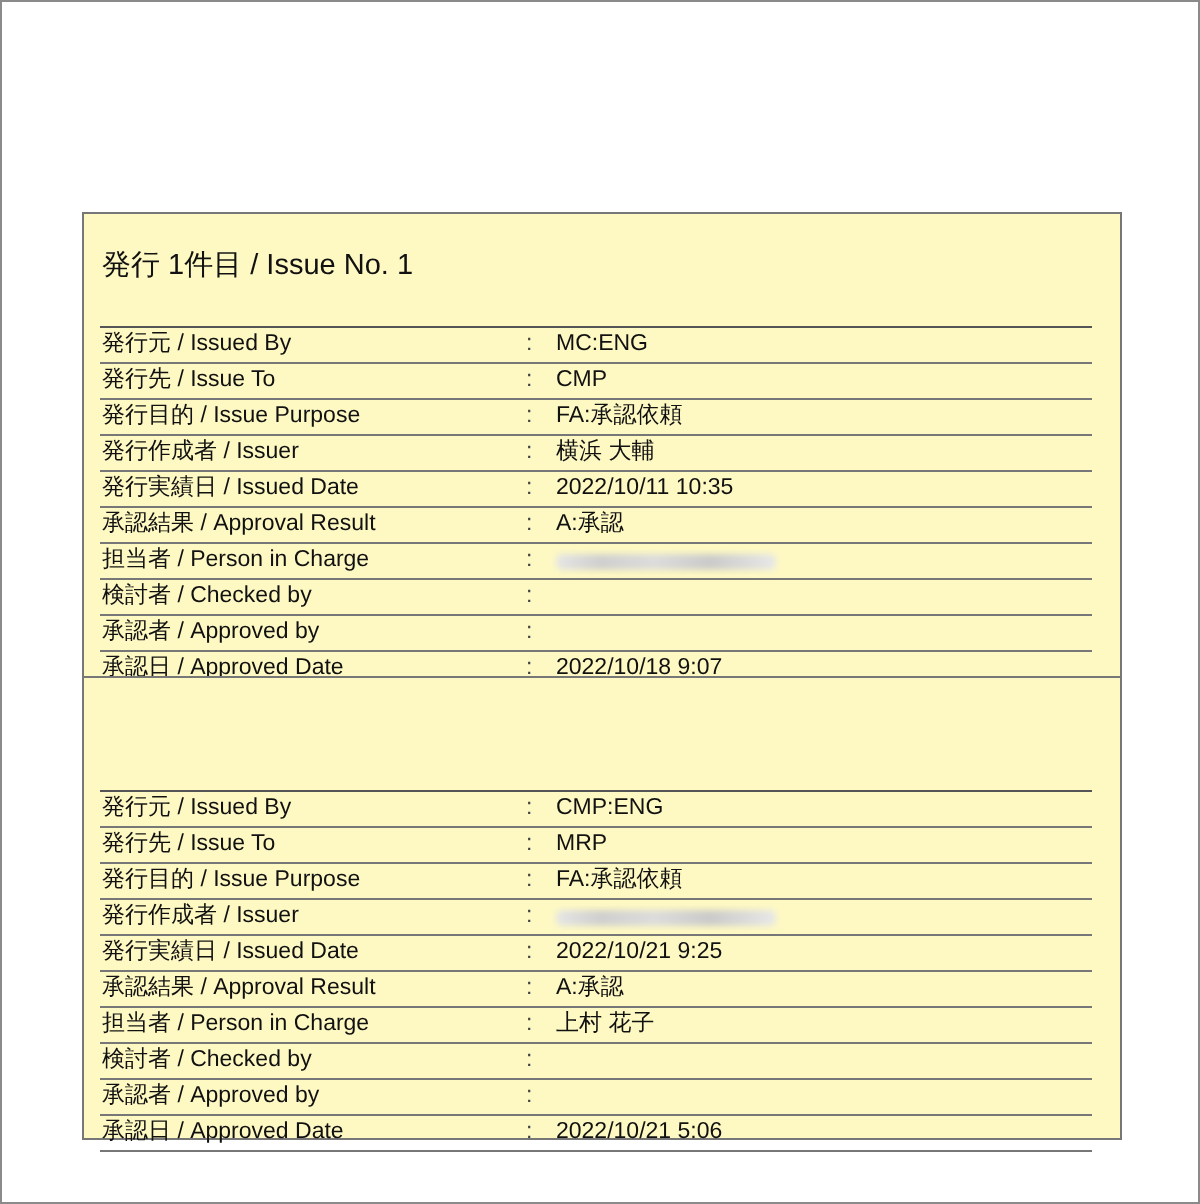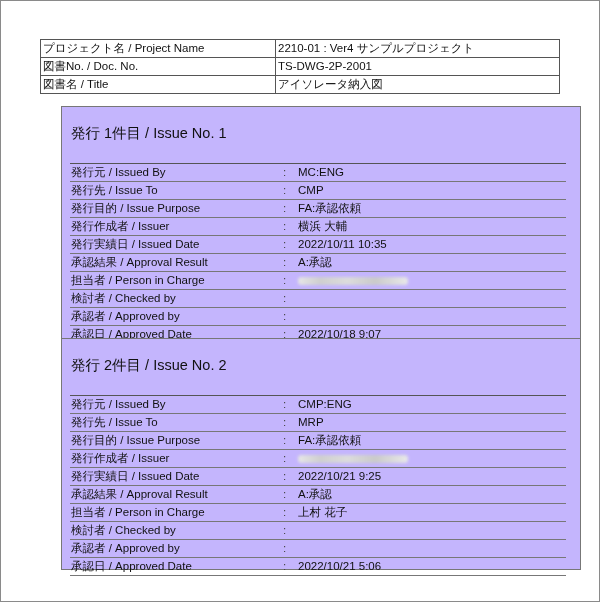--- a/index.html
+++ b/index.html
@@ -16,21 +16,21 @@
     position: absolute; left: 39px; top: 38px; width: 520px;
     border-collapse: collapse; font-size: 11.5px;
   }
   table.header td {
     border: 1px solid #555; height: 17px; padding: 0 2px; line-height: 17px;
     white-space: nowrap;
   }
   table.header td.lbl { width: 230px; }
   .issue {
     position: absolute; left: 40px; width: 518px;
-    border: 1px solid #777; background: #c4b5fd; margin-left: 20px;
+    border: 1px solid #777; background: #fef9c3;
   }
   .issue.one { top: 105px; height: 231px; }
   .issue.two { top: 337px; height: 230px; }
   .issue-title {
     position: absolute; left: 9px; top: 17px; font-size: 14.5px; line-height: 18px;
     white-space: nowrap;
   }
   .rows { position: absolute; left: 8px; top: 56px; width: 496px; border-top: 1.5px solid #555; }
   .row {
     height: 17px; line-height: 17px; font-size: 11.5px; border-bottom: 1.5px solid #777;
@@ -43,36 +43,20 @@
     display: inline-block; width: 110px; height: 8px; margin-top: 5px;
     background: linear-gradient(90deg, #e6e6e6, #cfcfcf 20%, #dcdcdc 45%, #cacaca 70%, #e8e8e8);
     filter: blur(1.5px); border-radius: 3px;
   }
 </style>
 </head>
 <body>
 
 <div class="page">
 
-  <table class="header">
-    <tbody>
-        <tr>
-      <td class="lbl">プロジェクト名 / Project Name</td>
-      <td>2210-01 : Ver4 サンプルプロジェクト</td>
-    </tr>
-    <tr>
-      <td class="lbl">図書No. / Doc. No.</td>
-      <td>TS-DWG-2P-2001</td>
-    </tr>
-    <tr>
-      <td class="lbl">図書名 / Title</td>
-      <td>アイソレータ納入図</td>
-    </tr>
-  </tbody>
-    </table>
 
   <div class="issue one">
     <div class="issue-title">発行 1件目 / Issue No. 1</div>
     <div class="rows">
       <div class="row">
           <span class="k">発行元 / Issued By</span>
           <span class="c">:</span>
           <span class="v">MC:ENG</span>
         </div>
       <div class="row">
@@ -117,21 +101,20 @@
         </div>
       <div class="row">
           <span class="k">承認日 / Approved Date</span>
           <span class="c">:</span>
           <span class="v">2022/10/18 9:07</span>
         </div>
     </div>
   </div>
 
   <div class="issue two">
-    <div class="issue-title">発行 2件目 / Issue No. 2</div>
     <div class="rows">
       <div class="row">
           <span class="k">発行元 / Issued By</span>
           <span class="c">:</span>
           <span class="v">CMP:ENG</span>
         </div>
       <div class="row">
           <span class="k">発行先 / Issue To</span>
           <span class="c">:</span>
           <span class="v">MRP</span>

